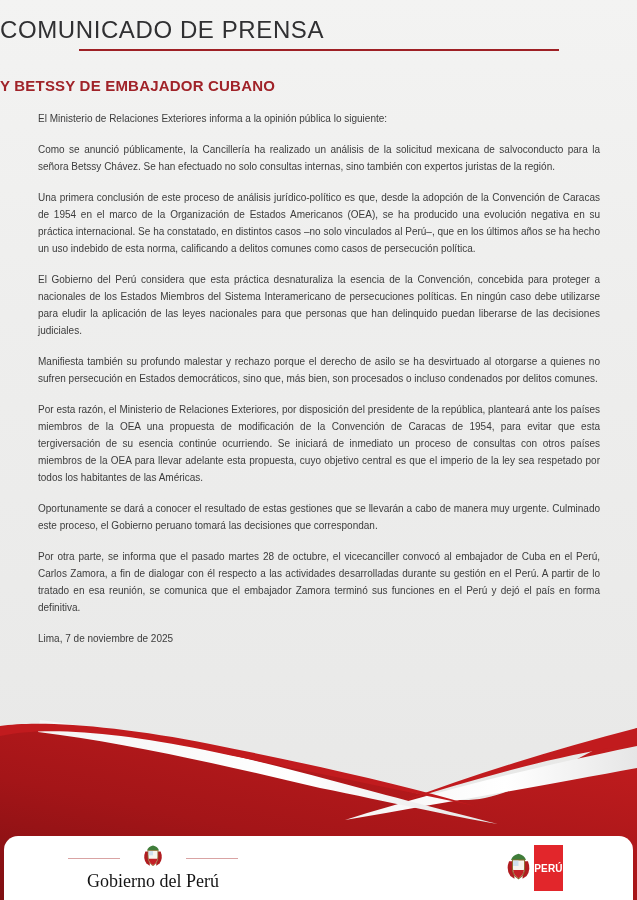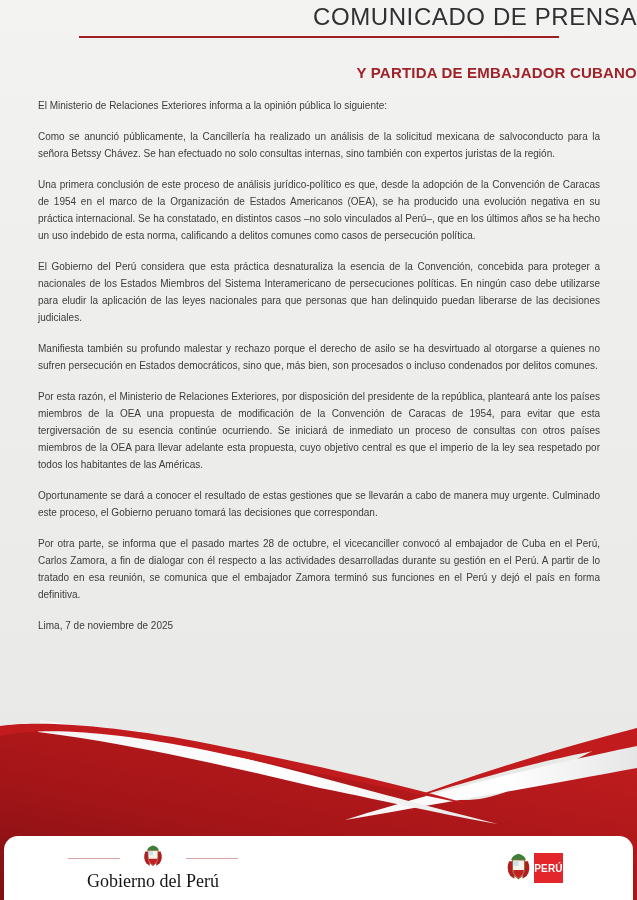--- a/index.html
+++ b/index.html
@@ -3,21 +3,21 @@
 <meta charset="utf-8">
 <style>
   html,body{margin:0;padding:0;}
   body{width:637px;height:900px;overflow:hidden;background:#dcdcdc;}
   .page{
     position:relative;width:637px;height:900px;overflow:hidden;
     background:linear-gradient(180deg,#f3f3f2 0%,#eeeeed 35%,#eaeae9 75%,#e7e7e6 100%);
     font-family:"Liberation Sans", sans-serif;
   }
   
-  .hdr{padding-top:3px;text-align:right;}
+  .hdr{padding-top:16px;text-align:left;}
   .hdr h1{
     margin:0;font-size:24px;font-weight:normal;letter-spacing:.6px;
     color:#303032;line-height:28px;
   }
   .rule{width:480px;height:2px;margin:5px auto 8px auto;background:#9e2025;}
   .headline{
     margin:0 auto;font-size:15px;font-weight:bold;color:#a02329;
     line-height:18px;letter-spacing:.2px;
   }
   
@@ -41,41 +41,41 @@
   .gob .arms{position:relative;z-index:2;display:inline-block;height:24px;width:22px;}
   .gob .hline{position:absolute;top:13px;width:52px;height:1px;background:#d9a3a3;}
   .gob .hline.l{left:0;} .gob .hline.r{right:0;}
   .gob .gobtxt{
     margin-top:-2px;font-family:"Liberation Serif", serif;font-size:18px;
     color:#141414;white-space:nowrap;
   }
   .min{display:flex;align-items:center;}
   .min .arms{height:30px;width:27px;margin-right:2px;}
   .perubox{
-    width:29px;height:30px;background:#e2262b;color:#ffffff;
+    width:29px;height:46px;background:#e2262b;color:#ffffff;
     font-size:10px;font-weight:bold;display:flex;align-items:center;justify-content:center;
     letter-spacing:.2px;
   }
   .minbox{
     width:101px;height:30px;background:#595a5c;color:#ffffff;
     font-size:7.5px;line-height:9px;display:flex;flex-direction:column;justify-content:center;
     padding-left:8px;box-sizing:border-box;
   }
 </style>
 </head>
 <body>
 
 <div class="page">
 
   <div class="hdr">
     <h1>COMUNICADO DE PRENSA</h1>
     <div class="rule"></div>
     <div class="headline">
       <br>
-      <span>Y PARTIDA DE EMBAJADOR CUBANO</span>
+      <span>Y BETSSY DE EMBAJADOR CUBANO</span>
     </div>
   </div>
 
   <div class="bodytxt">
     <p>El Ministerio de Relaciones Exteriores informa a la opinión pública lo siguiente:</p>
     <p>Como se anunció públicamente, la Cancillería ha realizado un análisis de la solicitud mexicana de salvoconducto para la señora Betssy Chávez. Se han efectuado no solo consultas internas, sino también con expertos juristas de la región.</p>
     <p>Una primera conclusión de este proceso de análisis jurídico-político es que, desde la adopción de la Convención de Caracas de 1954 en el marco de la Organización de Estados Americanos (OEA), se ha producido una evolución negativa en su práctica internacional. Se ha constatado, en distintos casos –no solo vinculados al Perú–, que en los últimos años se ha hecho un uso indebido de esta norma, calificando a delitos comunes como casos de persecución política.</p>
     <p>El Gobierno del Perú considera que esta práctica desnaturaliza la esencia de la Convención, concebida para proteger a nacionales de los Estados Miembros del Sistema Interamericano de persecuciones políticas. En ningún caso debe utilizarse para eludir la aplicación de las leyes nacionales para que personas que han delinquido puedan liberarse de las decisiones judiciales.</p>
     <p>Manifiesta también su profundo malestar y rechazo porque el derecho de asilo se ha desvirtuado al otorgarse a quienes no sufren persecución en Estados democráticos, sino que, más bien, son procesados o incluso condenados por delitos comunes.</p>
     <p>Por esta razón, el Ministerio de Relaciones Exteriores, por disposición del presidente de la república, planteará ante los países miembros de la OEA una propuesta de modificación de la Convención de Caracas de 1954, para evitar que esta tergiversación de su esencia continúe ocurriendo. Se iniciará de inmediato un proceso de consultas con otros países miembros de la OEA para llevar adelante esta propuesta, cuyo objetivo central es que el imperio de la ley sea respetado por todos los habitantes de las Américas.</p>

